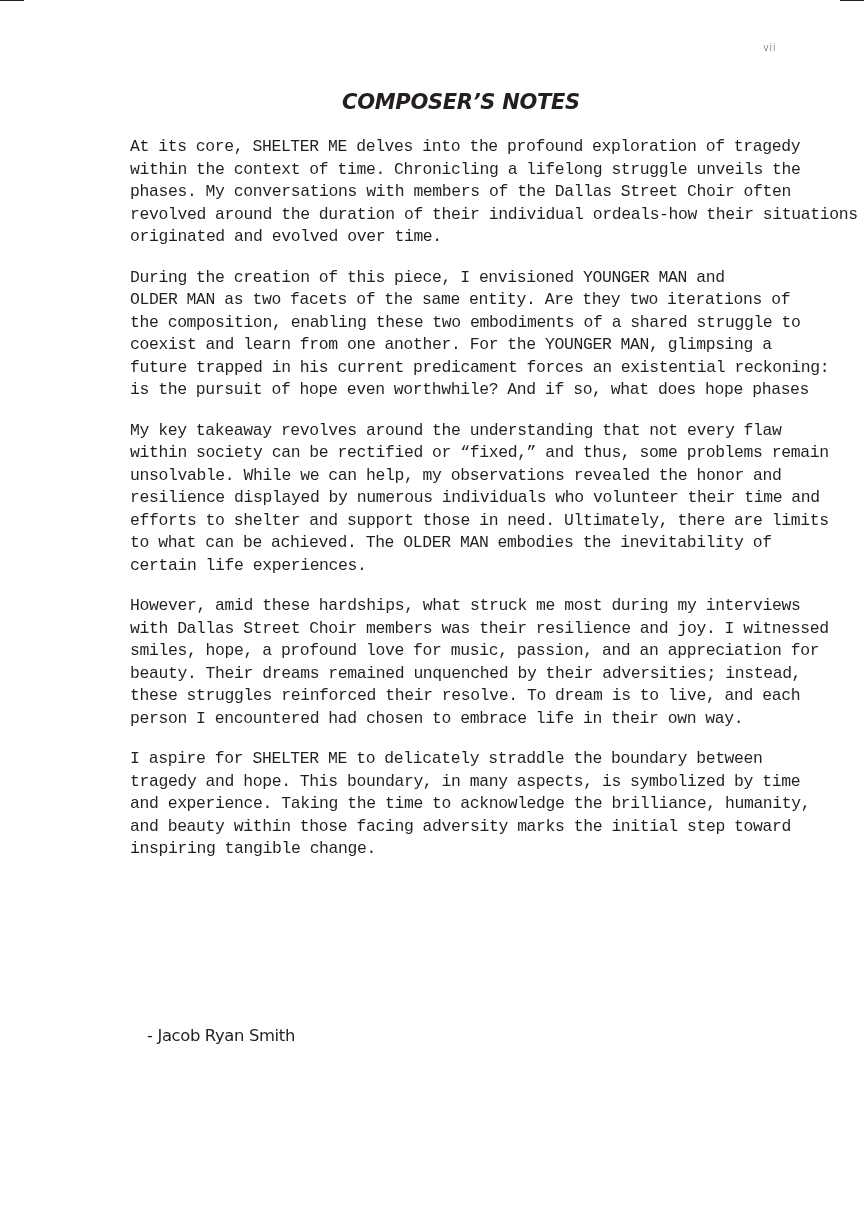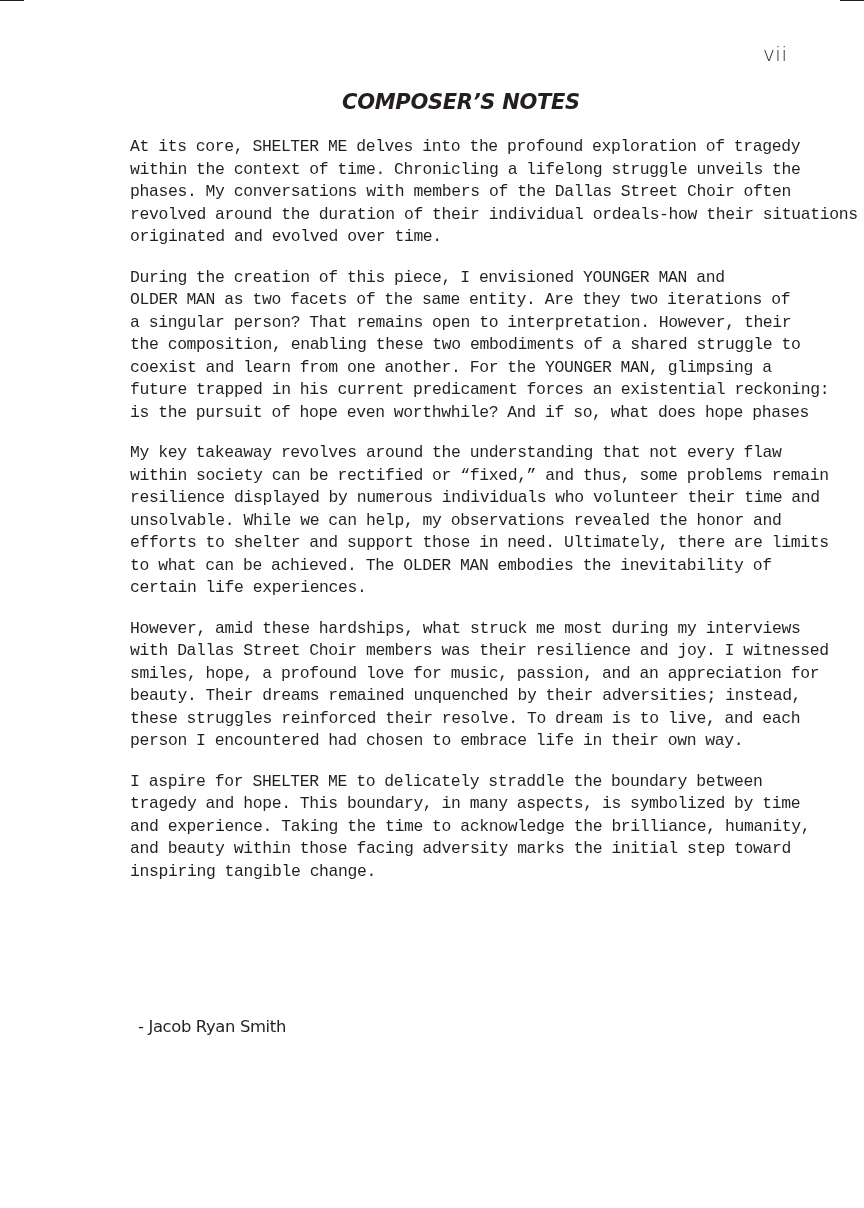--- a/index.html
+++ b/index.html
@@ -21,21 +21,21 @@
       height: 1px;
       width: 24px;
       background: #231f20;
     }
     .crop-mark.left { left: 0; }
     .crop-mark.right { right: 0; }
     .page-number {
       position: absolute;
       top: 42px;
       left: 763px;
-      font-size: 20px;
+      font-size: 10px;
       font-weight: 300;
       letter-spacing: 0.5px;
     }
     .title {
       position: absolute;
       top: 90px;
       left: 0;
       width: 864px;
       text-align: center;
       font-size: 21px;
@@ -64,21 +64,21 @@
       white-space: nowrap;
       font-family: Liberation Mono, monospace;
     }
     .signature {
       position: absolute;
       left: 130px;
       top: 1008px;
       font-size: 16.4px;
       line-height: 22.5px;
       letter-spacing: -0.35px;
-      margin: 8px;
+      margin: 17px;
     }
   </style>
 </head>
 <body>
 
 <div class="crop-mark left"></div>
 <div class="crop-mark right"></div>
 
 <div class="page-number">vii</div>
 
@@ -88,31 +88,30 @@
   <p class="para">
     <span class="line">At its core, SHELTER ME delves into the profound exploration of tragedy</span>
     <span class="line">within the context of time. Chronicling a lifelong struggle unveils the</span>
     <span class="line">phases. My conversations with members of the Dallas Street Choir often</span>
     <span class="line">revolved around the duration of their individual ordeals-how their situations</span>
     <span class="line">originated and evolved over time.</span>
   </p>
   <p class="para">
     <span class="line">During the creation of this piece, I envisioned YOUNGER MAN and</span>
     <span class="line">OLDER MAN as two facets of the same entity. Are they two iterations of</span>
-    <span class="line">a singular person? That remains open to interpretation. However, their</span>
     <span class="line">the composition, enabling these two embodiments of a shared struggle to</span>
     <span class="line">coexist and learn from one another. For the YOUNGER MAN, glimpsing a</span>
     <span class="line">future trapped in his current predicament forces an existential reckoning:</span>
     <span class="line">is the pursuit of hope even worthwhile? And if so, what does hope phases</span>
   </p>
   <p class="para">
     <span class="line">My key takeaway revolves around the understanding that not every flaw</span>
     <span class="line">within society can be rectified or “fixed,” and thus, some problems remain</span>
+    <span class="line">unsolvable. While we can help, my observations revealed the honor and</span>
     <span class="line">resilience displayed by numerous individuals who volunteer their time and</span>
-    <span class="line">unsolvable. While we can help, my observations revealed the honor and</span>
     <span class="line">efforts to shelter and support those in need. Ultimately, there are limits</span>
     <span class="line">to what can be achieved. The OLDER MAN embodies the inevitability of</span>
     <span class="line">certain life experiences.</span>
   </p>
   <p class="para">
     <span class="line">However, amid these hardships, what struck me most during my interviews</span>
     <span class="line">with Dallas Street Choir members was their resilience and joy. I witnessed</span>
     <span class="line">smiles, hope, a profound love for music, passion, and an appreciation for</span>
     <span class="line">beauty. Their dreams remained unquenched by their adversities; instead,</span>
     <span class="line">these struggles reinforced their resolve. To dream is to live, and each</span>

